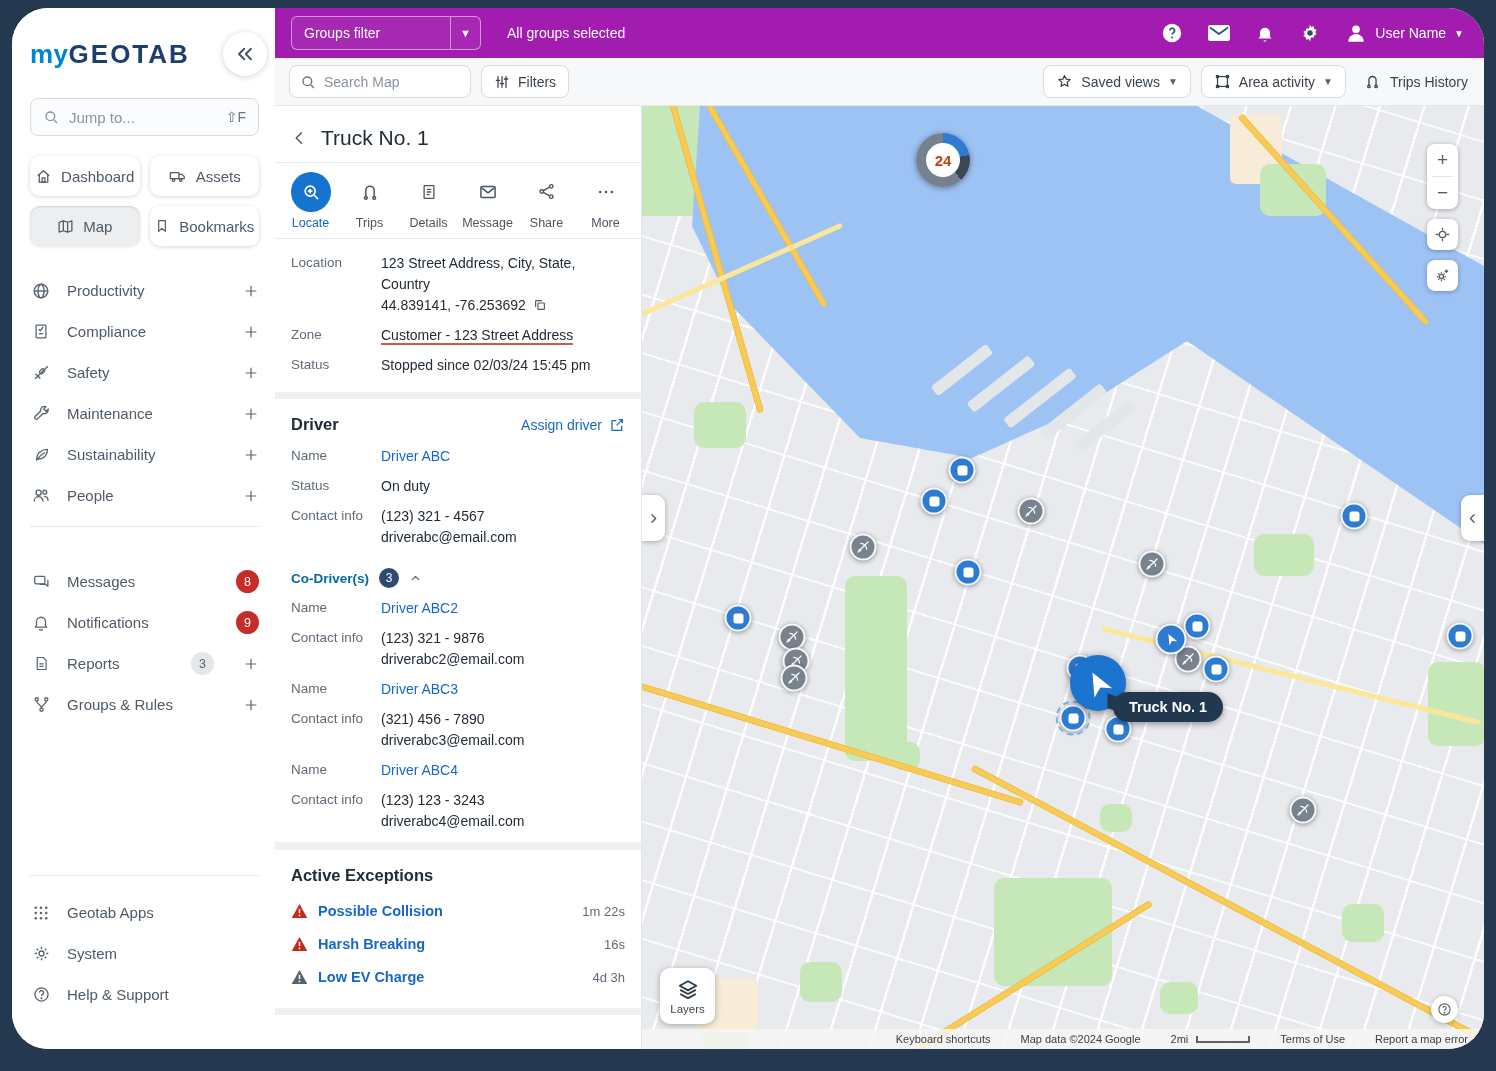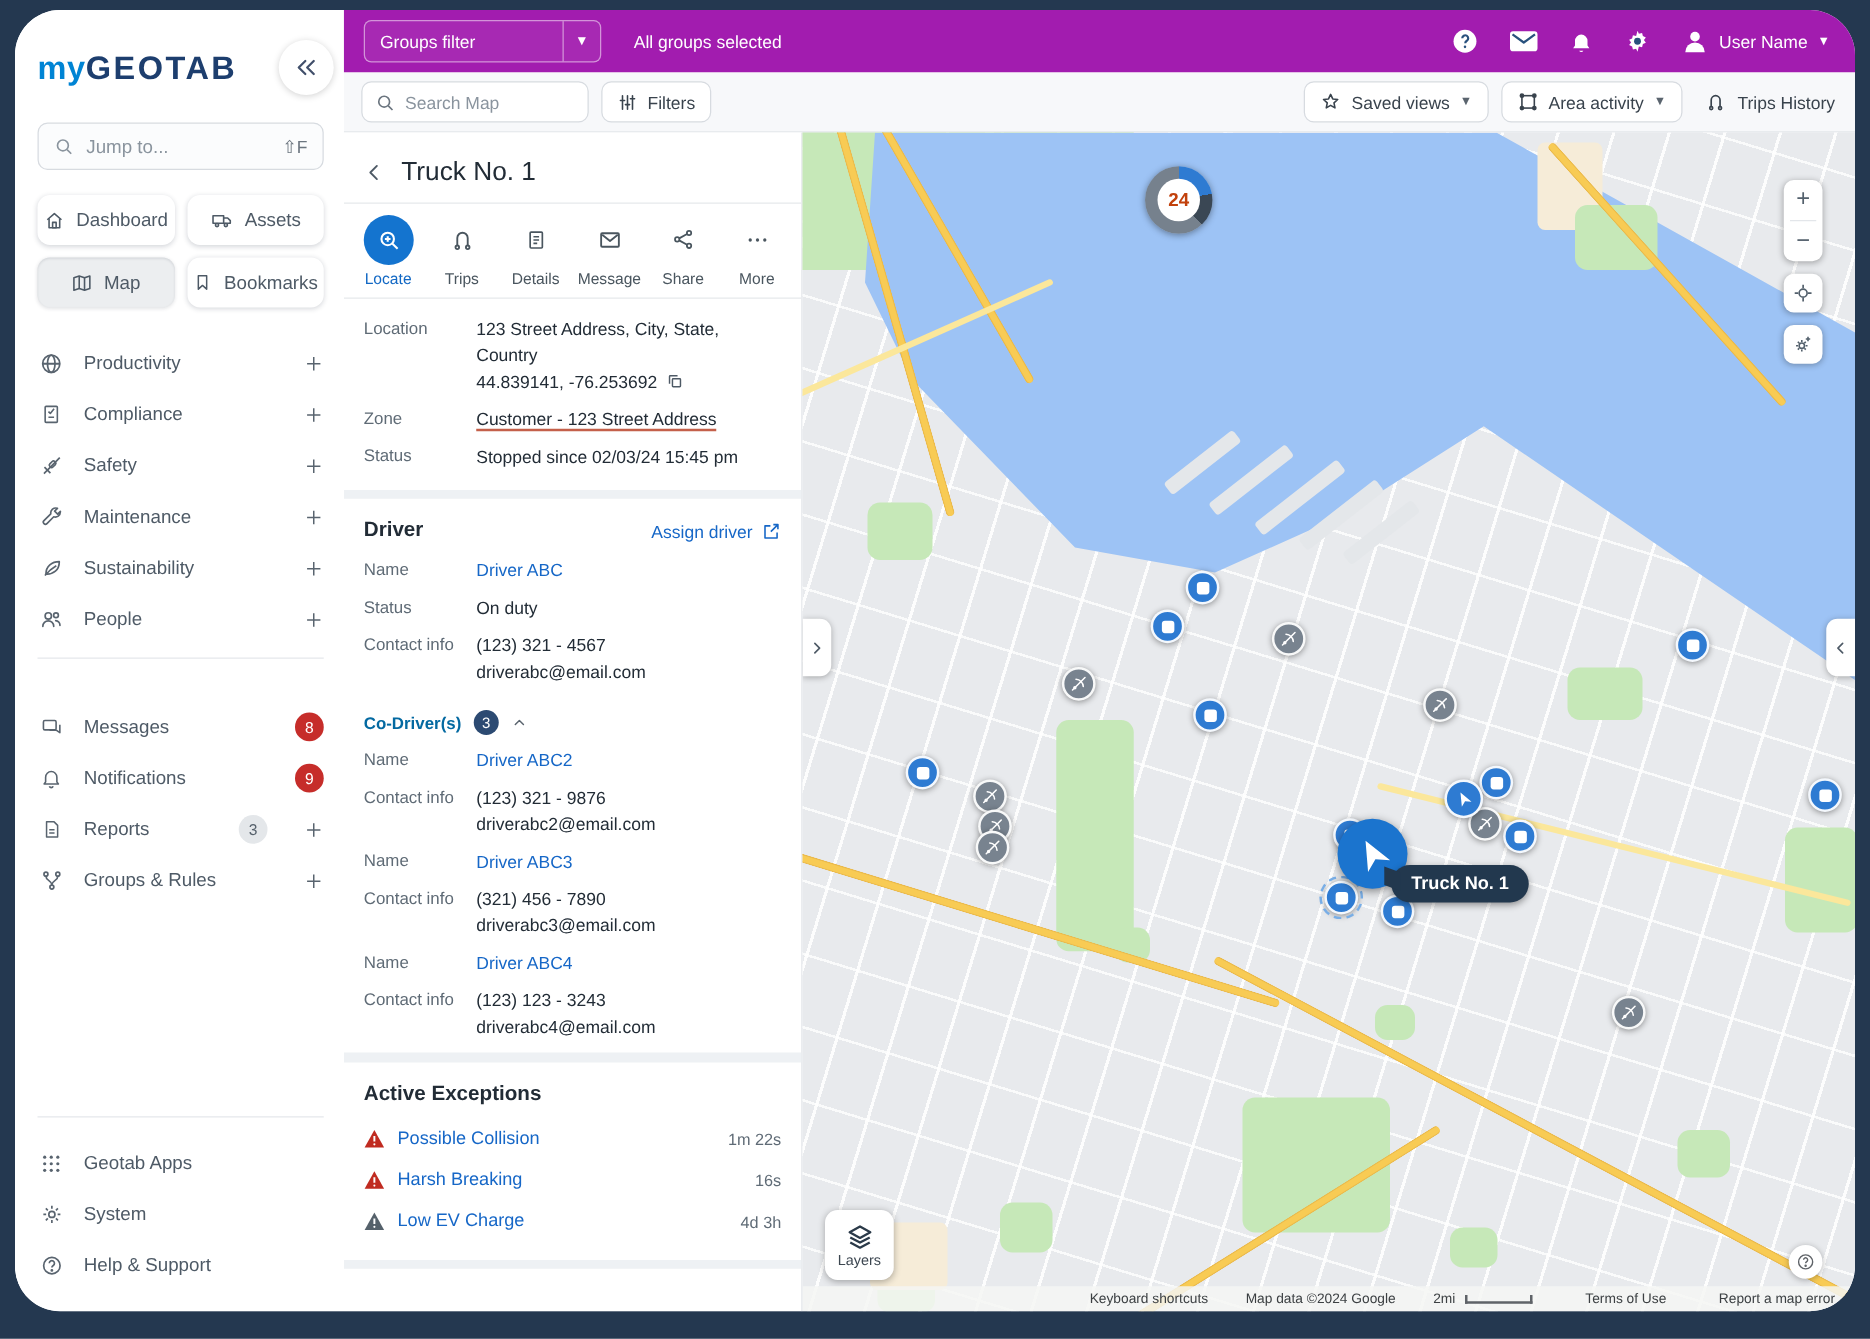--- a/index.html
+++ b/index.html
@@ -4,21 +4,21 @@
 <style>
   * { margin:0; padding:0; box-sizing:border-box; }
   html,body { width:1496px; height:1071px; overflow:hidden; }
   body { background:#243850; font-family:"Liberation Sans", sans-serif; position:relative; }
   svg { display:block; }
 
   .app { position:absolute; left:12px; top:8px; width:1472px; height:1041px;
          background:#fff; border-radius:36px; overflow:hidden; display:flex; }
 
   
-  .sidebar { width:263px; min-width:263px; background:#fff; padding:0 16px 16px 18px;
+  .sidebar { width:263px; min-width:263px; background:#fff; padding:0 16px 34px 18px;
              display:flex; flex-direction:column; position:relative; z-index:5; }
   .logo-row { margin-top:24px; display:flex; align-items:center; justify-content:space-between; }
   .logo { font-size:26px; font-weight:bold; letter-spacing:.5px; cursor:pointer; }
   .logo .my { color:#0084d4; }
   .logo .geotab { color:#1d3e6e; letter-spacing:2px; }
   .collapse-btn { width:44px; height:44px; border-radius:50%; background:#fff;
                   box-shadow:0 1px 6px rgba(0,0,0,.18); display:flex; align-items:center; justify-content:center;
                   color:#42506b; cursor:pointer; margin-right:-8px; }
   .jump-box { margin-top:22px; height:38px; border:1px solid #d7dbe0; border-radius:8px; background:#fbfcfd;
               display:flex; align-items:center; padding:0 12px; gap:10px; color:#8a949e; font-size:15px; cursor:text; }
@@ -100,21 +100,21 @@
   .sec-title { font-size:16.5px; font-weight:bold; color:#222c36; flex:1; }
   .assign-link { display:flex; align-items:center; gap:7px; color:#1667c7; font-size:14px; cursor:pointer; }
   .codriver-head { display:flex; align-items:center; gap:10px; padding:4px 16px 10px; }
   .codriver-lbl { font-size:13.5px; font-weight:bold; color:#0369a1; }
   .codriver-badge { width:20px; height:20px; border-radius:50%; background:#2c4a72; color:#fff; font-size:12px;
                     display:flex; align-items:center; justify-content:center; }
   .codriver-caret { color:#5a646e; cursor:pointer; display:flex; }
 
   .exc-list { padding:2px 16px 14px; }
   .exc-row { display:flex; align-items:center; gap:10px; height:33px; }
-  .exc-label { flex:1; font-size:14.5px; color:#1667c7; cursor:pointer; }
+  .exc-label { flex:1; font-size:14.5px; color:#1667c7; cursor:pointer;font-weight:bold; }
   .exc-dur { font-size:13px; color:#5f6b76; }
   .tacho-row { display:flex; align-items:center; padding:17px 16px; }
 
   
   .map { position:relative; flex:1; background:#e8eaed; overflow:hidden; }
   .roads { position:absolute; left:-220px; top:-220px; right:-220px; bottom:-220px;
            background:
              repeating-linear-gradient(90deg, transparent 0 40px, rgba(255,255,255,.9) 40px 42.5px),
              repeating-linear-gradient(0deg, transparent 0 54px, rgba(255,255,255,.8) 54px 56px);
            transform:rotate(17deg); }
@@ -163,21 +163,21 @@
   .layers-btn { position:absolute; left:18px; top:862px; width:55px; height:56px; background:#fff; border-radius:10px;
                 box-shadow:0 1px 6px rgba(0,0,0,.3); display:flex; flex-direction:column; align-items:center;
                 justify-content:center; gap:3px; color:#3c4650; cursor:pointer; z-index:6; }
   .layers-btn .llb { font-size:11.5px; }
   .help-fab { position:absolute; right:26px; top:890px; width:27px; height:27px; border-radius:50%; background:#fff;
               box-shadow:0 1px 5px rgba(0,0,0,.3); display:flex; align-items:center; justify-content:center;
               color:#5f6368; font-size:14px; cursor:pointer; z-index:6; }
   .attrib { position:absolute; left:0; right:0; bottom:0; height:20px; background:rgba(244,246,243,.85);
             display:flex; align-items:center; justify-content:flex-end; gap:30px; padding:0 16px; font-size:11px;
             color:#3c4043; z-index:6; }
-  .attrib .a-link { cursor:pointer;margin-left:12px; }
+  .attrib .a-link { cursor:pointer; }
   .scale-wrap { display:flex; align-items:center; gap:8px; }
   .scale-bar { width:54px; height:7px; border:2px solid #5f6368; border-top:none; }
 </style>
 </head>
 <body>
 
 <div class="app">
 
   <div class="sidebar">
     <div class="logo-row">

